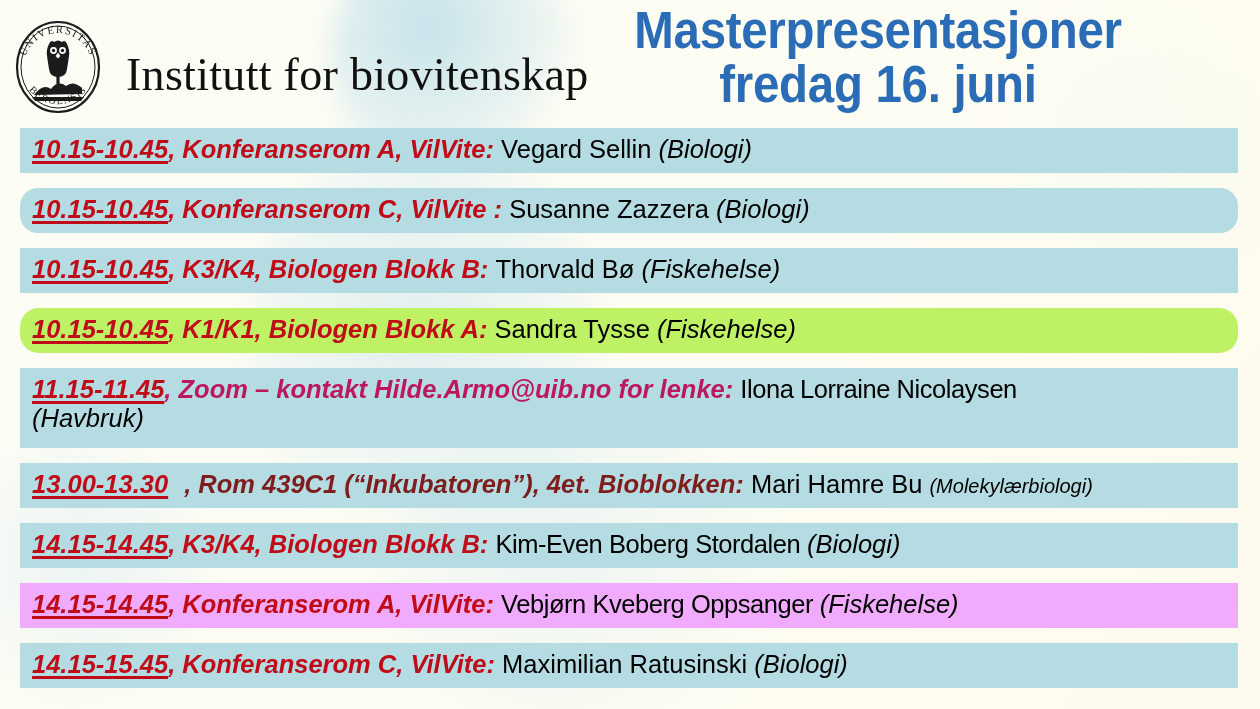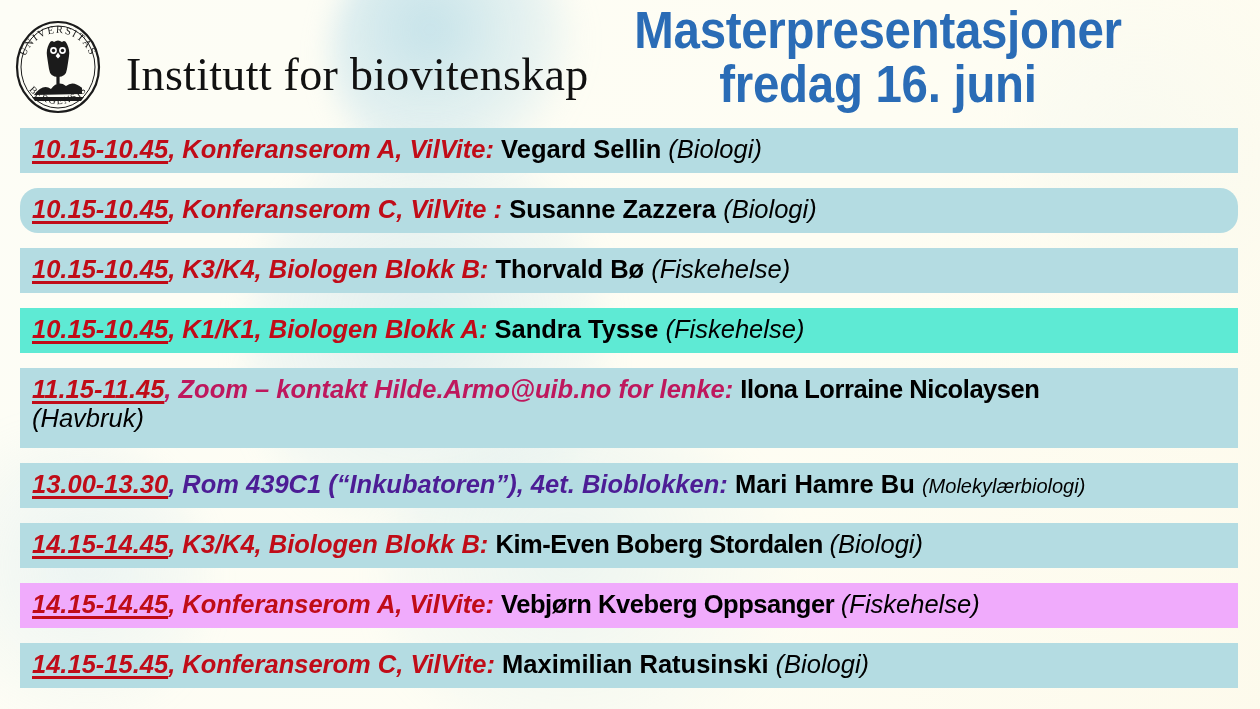--- a/index.html
+++ b/index.html
@@ -62,21 +62,21 @@
     color:#c00c18; font-weight:bold; font-style:italic;
     text-decoration:underline; text-decoration-thickness:2.5px;
     text-underline-offset:3px;
     font-family:"Liberation Sans", sans-serif;
   }
   .place {
     color:#c00c18; font-weight:bold; font-style:italic;
     font-family:"Liberation Sans", sans-serif;
   }
   .person {
-    color:#000; font-weight:bold; font-style:normal;
+    color:#000; font-weight:normal; font-style:normal;
     font-family:"Liberation Sans", sans-serif;
     text-align:right;
   }
   .subject {
     color:#000; font-weight:normal; font-style:italic;
     font-family:"Liberation Sans", sans-serif;
   }
   .subject.small { font-size:20px; }
   .person.narrow { letter-spacing:-.45px; }
   .row.tall { min-height:80px; }
@@ -137,29 +137,29 @@
   <div id="list">
       <div class="row" style="background: rgb(180, 220, 226);">
         <span class="ln"><span class="time" style="color: rgb(192, 12, 24);">10.15-10.45</span><span class="place" style="color: rgb(192, 12, 24);">, Konferanserom A, VilVite: </span><span class="person">Vegard Sellin </span><span class="subject">(Biologi)</span></span>
       </div>
       <div class="row" style="background: rgb(180, 220, 226); border-radius: 18px;">
         <span class="ln"><span class="time" style="color: rgb(192, 12, 24);">10.15-10.45</span><span class="place" style="color: rgb(192, 12, 24);">, Konferanserom C, VilVite : </span><span class="person">Susanne Zazzera </span><span class="subject">(Biologi)</span></span>
       </div>
       <div class="row" style="background: rgb(180, 220, 226);">
         <span class="ln"><span class="time" style="color: rgb(192, 12, 24);">10.15-10.45</span><span class="place" style="color: rgb(192, 12, 24);">, K3/K4, Biologen Blokk B: </span><span class="person">Thorvald Bø </span><span class="subject">(Fiskehelse)</span></span>
       </div>
-      <div class="row" style="background: #5eead4;">
+      <div class="row" style="background: #bef264; border-radius: 19px;">
         <span class="ln"><span class="time" style="color: rgb(192, 12, 24);">10.15-10.45</span><span class="place" style="color: rgb(192, 12, 24);">, K1/K1, Biologen Blokk A: </span><span class="person">Sandra Tysse </span><span class="subject">(Fiskehelse)</span></span>
       </div>
       <div class="row tall" style="background: rgb(180, 220, 226);">
         <span class="ln"><span class="time" style="color: rgb(192, 12, 24);">11.15-11.45</span><span class="place" style="color: #be185d; margin-top: 16px;">, Zoom – kontakt Hilde.Armo@uib.no for lenke: </span><span class="person narrow">Ilona Lorraine Nicolaysen</span></span>
         <span class="ln"><span class="subject">(Havbruk)</span></span>
       </div>
       <div class="row" style="background: rgb(180, 220, 226);">
-        <span class="ln"><span class="time" style="color: rgb(192, 12, 24); text-align: center;">13.00-13.30</span><span class="place" style="color: #4c1d95;">, Rom 439C1 (“Inkubatoren”), 4et. Bioblokken: </span><span class="person">Mari Hamre Bu </span><span class="subject small">(Molekylærbiologi)</span></span>
+        <span class="ln"><span class="time" style="color: rgb(192, 12, 24); text-align: center;">13.00-13.30</span><span class="place" style="color: #7f1d1d; padding-left: 16px;">, Rom 439C1 (“Inkubatoren”), 4et. Bioblokken: </span><span class="person">Mari Hamre Bu </span><span class="subject small">(Molekylærbiologi)</span></span>
       </div>
       <div class="row" style="background: rgb(180, 220, 226);">
         <span class="ln"><span class="time" style="color: rgb(192, 12, 24);">14.15-14.45</span><span class="place" style="color: rgb(192, 12, 24);">, K3/K4, Biologen Blokk B: </span><span class="person narrow">Kim-Even Boberg Stordalen </span><span class="subject">(Biologi)</span></span>
       </div>
       <div class="row" style="background: #f0abfc;">
         <span class="ln"><span class="time" style="color: rgb(192, 12, 24);">14.15-14.45</span><span class="place" style="color: rgb(192, 12, 24);">, Konferanserom A, VilVite: </span><span class="person narrow">Vebjørn Kveberg Oppsanger </span><span class="subject">(Fiskehelse)</span></span>
       </div>
       <div class="row" style="background: rgb(180, 220, 226);">
         <span class="ln"><span class="time" style="color: rgb(192, 12, 24);">14.15-15.45</span><span class="place" style="color: rgb(192, 12, 24);">, Konferanserom C, VilVite: </span><span class="person">Maximilian Ratusinski </span><span class="subject">(Biologi)</span></span>
       </div>

